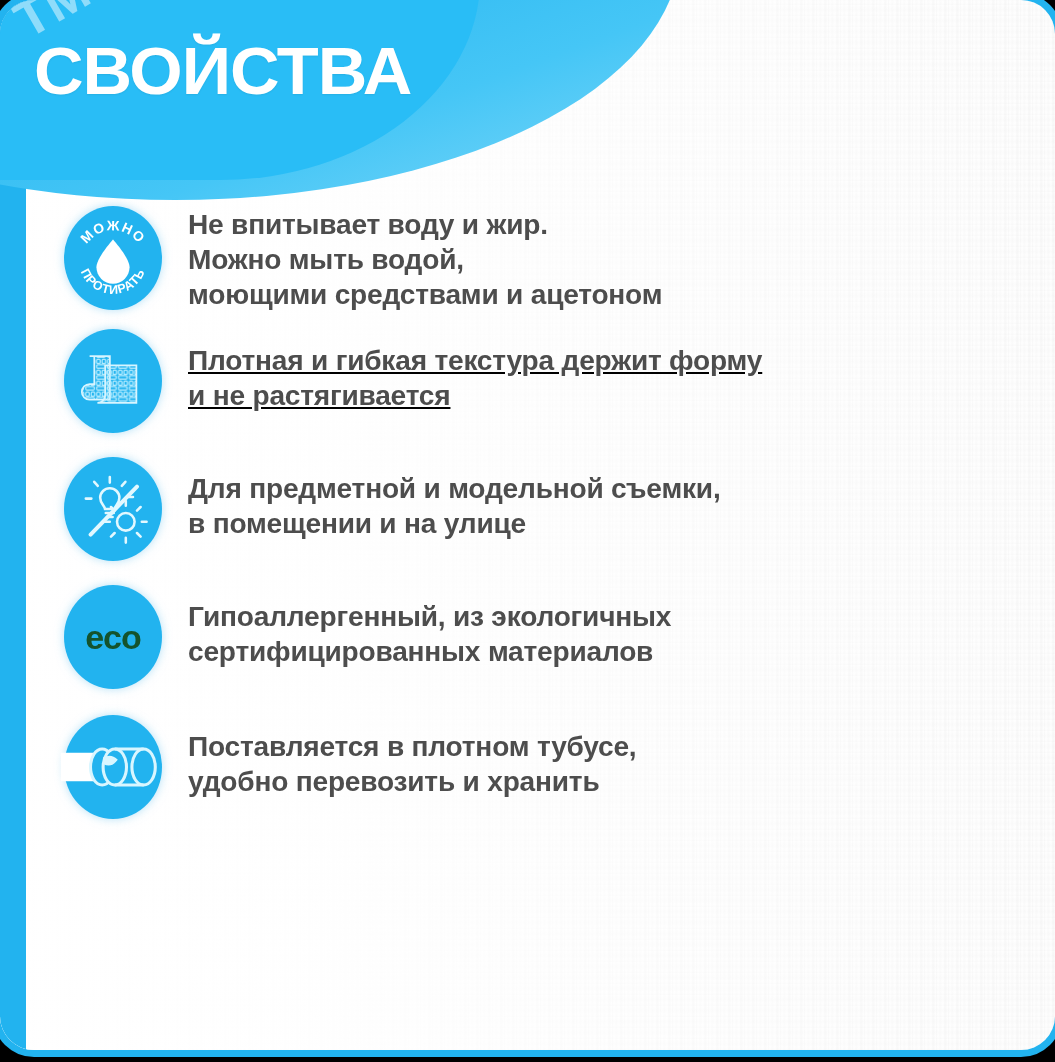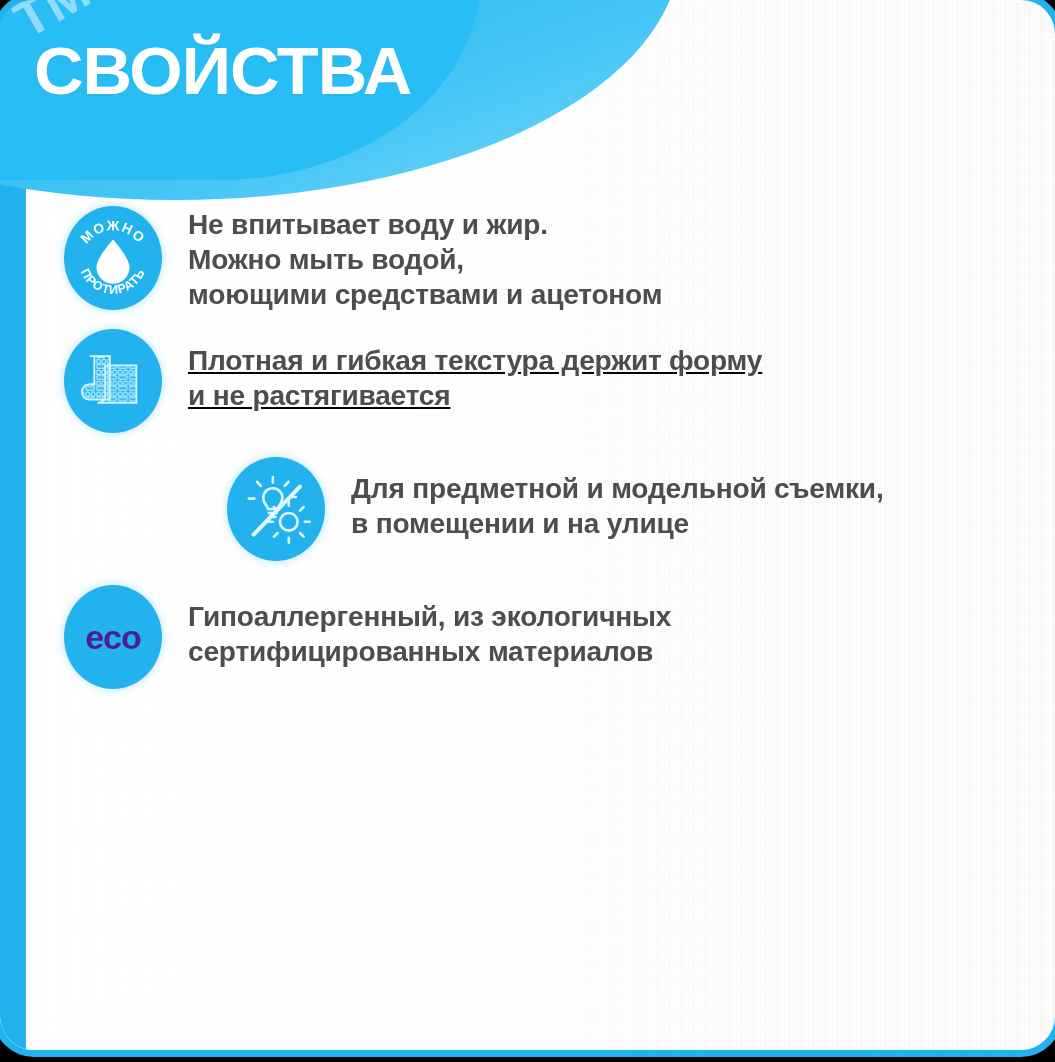--- a/index.html
+++ b/index.html
@@ -165,28 +165,28 @@
     transform-origin: left top;
   }
 
   
   .f0 { margin-bottom: 16px; }
   .f0 .feature-text { padding-top: 2px; }
   .f1 { margin-bottom: 14px; }
   .f1 .feature-text { padding-top: 2px; }
   .f2 { margin-bottom: 22px; text-decoration: underline; }
   .f2 .feature-text { padding-top: 15px; }
-  .f3 { margin-bottom: 22px; justify-content: center; }
+  .f3 { margin-bottom: 22px; }
   .f3 .feature-text { padding-top: 15px; }
   .f4 { margin-bottom: 24px; }
   .f4 .feature-text { padding-top: 15px; }
   .f5 .feature-text { padding-top: 15px; }
 
   .eco-text {
-    color: #4c1d95;
+    color: #14532d;
     font-size: 34px;
     font-weight: 700;
     letter-spacing: -1px;
     line-height: 34px;
   }
 
   svg { display: block; overflow: visible; }
 </style>
 </head>
 <body>
@@ -276,15 +276,33 @@
     <div class="feature f4">
       <div class="icon-wrap">
         <div class="icon-circle">
           <span class="eco-text">eco</span>
         </div>
       </div>
       <div class="feature-text">Гипоаллергенный, из экологичных
 сертифицированных материалов</div>
     </div>
 
+    <div class="feature f5">
+      <div class="icon-wrap">
+        <div class="icon-circle">
+          <svg width="108" height="72" viewBox="0 0 120 80">
+            <g fill="none" stroke="#ffffff" stroke-width="3.4">
+              <path d="M2 26 h46 v28 H2" fill="#ffffff" stroke="#ffffff"></path>
+              <ellipse cx="48" cy="40" rx="13" ry="20" fill="#22b3ef" stroke="#d9f6ff"></ellipse>
+              <ellipse cx="62" cy="40" rx="13" ry="20" fill="#22b3ef" stroke="#d9f6ff"></ellipse>
+              <ellipse cx="94" cy="40" rx="13" ry="20" fill="#22b3ef" stroke="#d9f6ff"></ellipse>
+              <path d="M62 20 h32 M62 60 h32" stroke="#d9f6ff"></path>
+              <path d="M50 30 q 8 -4 14 2 q -6 8 -14 4 Z" fill="#d9f6ff" stroke="#d9f6ff" stroke-width="2"></path>
+            </g>
+          </svg>
+        </div>
+      </div>
+      <div class="feature-text">Поставляется в плотном тубусе,
+удобно перевозить и хранить</div>
+    </div>
 
   </div>
 </div>
 
 </body></html>

